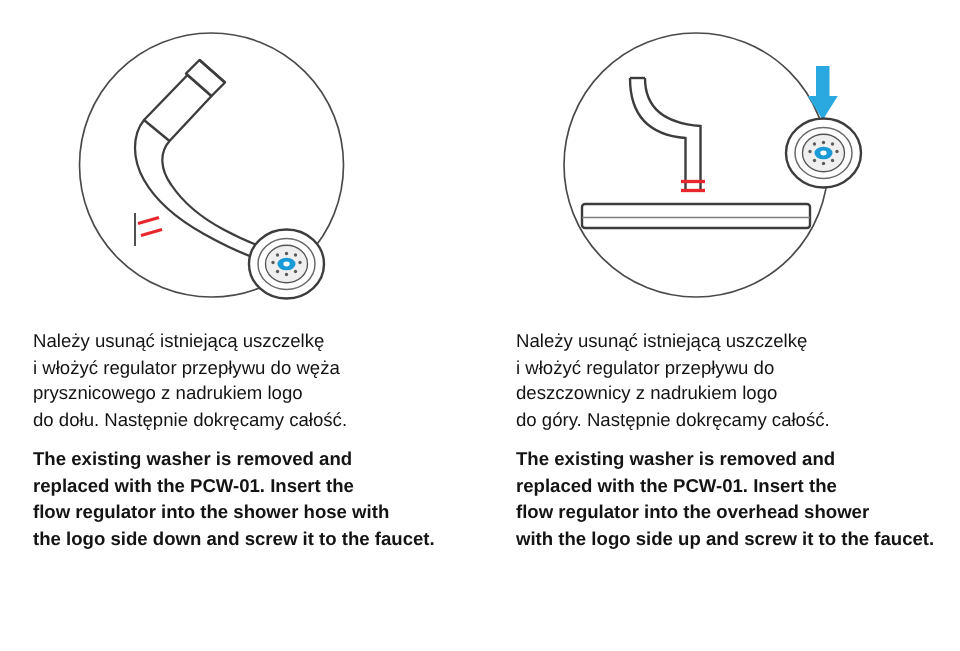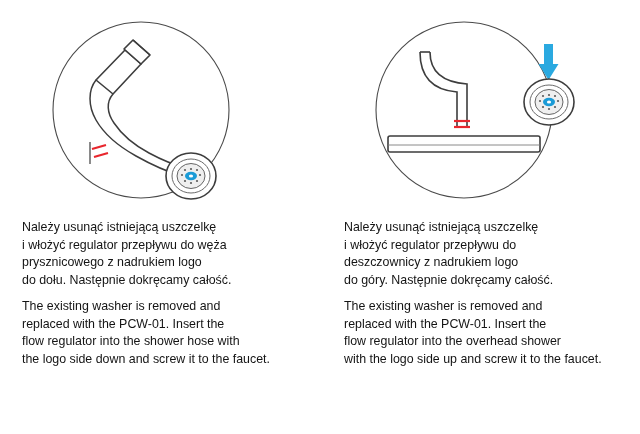--- a/index.html
+++ b/index.html
@@ -43,21 +43,21 @@
   .caption {
     position: absolute;
     left: 22px;
     width: 292px;
     font-size: 12.4px;
     line-height: 17.6px;
     color: #141414;
     white-space: pre-line;
   }
   .caption-pl { top: 219px; }
-  .caption-en { top: 298px; }
+  .caption-en { top: 298px; font-weight: bold; }
   .panel-right .caption { left: 24px; width: 290px; }
 </style>
 </head>
 <body>
 
 <div class="sheet">
 
   <div class="panel panel-left">
 
     <div class="figure">

